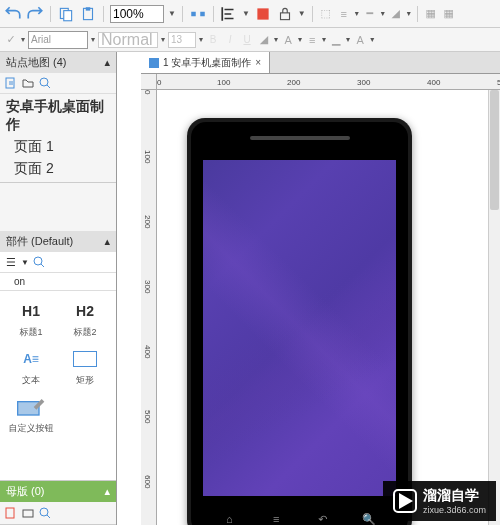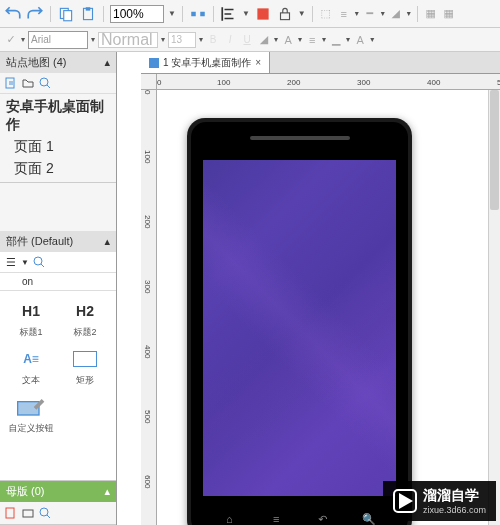--- a/index.html
+++ b/index.html
@@ -27,21 +27,21 @@
     .panel-toolbar { display: flex; align-items: center; gap: 3px; padding: 3px 4px; border-bottom: 1px solid #ddd; }
     .small-icon { width: 14px; height: 14px; cursor: pointer; display:flex; align-items:center; justify-content:center; }
     .search-small { width: 10px; height: 14px; border: none; background: transparent; }
     
     .tree { padding: 2px 0; font-size: 14px; }
     .tree-item { padding: 2px 6px; cursor: pointer; display: block; }
     .tree-item.bold { font-weight: bold; }
     .tree-child { padding: 2px 6px 2px 14px; cursor: pointer; display: block; }
     
     .widgets-panel { flex: 1; background: #fff; }
-    .widget-tab { background: #fff; border-bottom: 1px solid #ddd; padding: 3px 22px; font-size: 10px; }
+    .widget-tab { background: #fff; border-bottom: 1px solid #ddd; padding: 3px 14px; font-size: 10px; }
     .widget-grid { display: grid; grid-template-columns: 1fr 1fr; gap: 8px; padding: 8px; }
     .widget-item { display: flex; flex-direction: column; align-items: center; gap: 3px; cursor: pointer; }
     .widget-icon { width: 32px; height: 24px; display: flex; align-items: center; justify-content: center; font-size: 14px; font-weight: bold; color: #333; }
     .widget-label { font-size: 9px; color: #555; }
     
     .masters-panel { }
     .masters-footer { padding: 4px; display:flex; gap:3px; align-items:center; }
     
     .canvas-area { flex: 1; position: relative; overflow: hidden; background: #e8e8e8; }
     .tab-bar { height: 22px; background: #e0e0e0; border-bottom: 1px solid #999; display: flex; }

